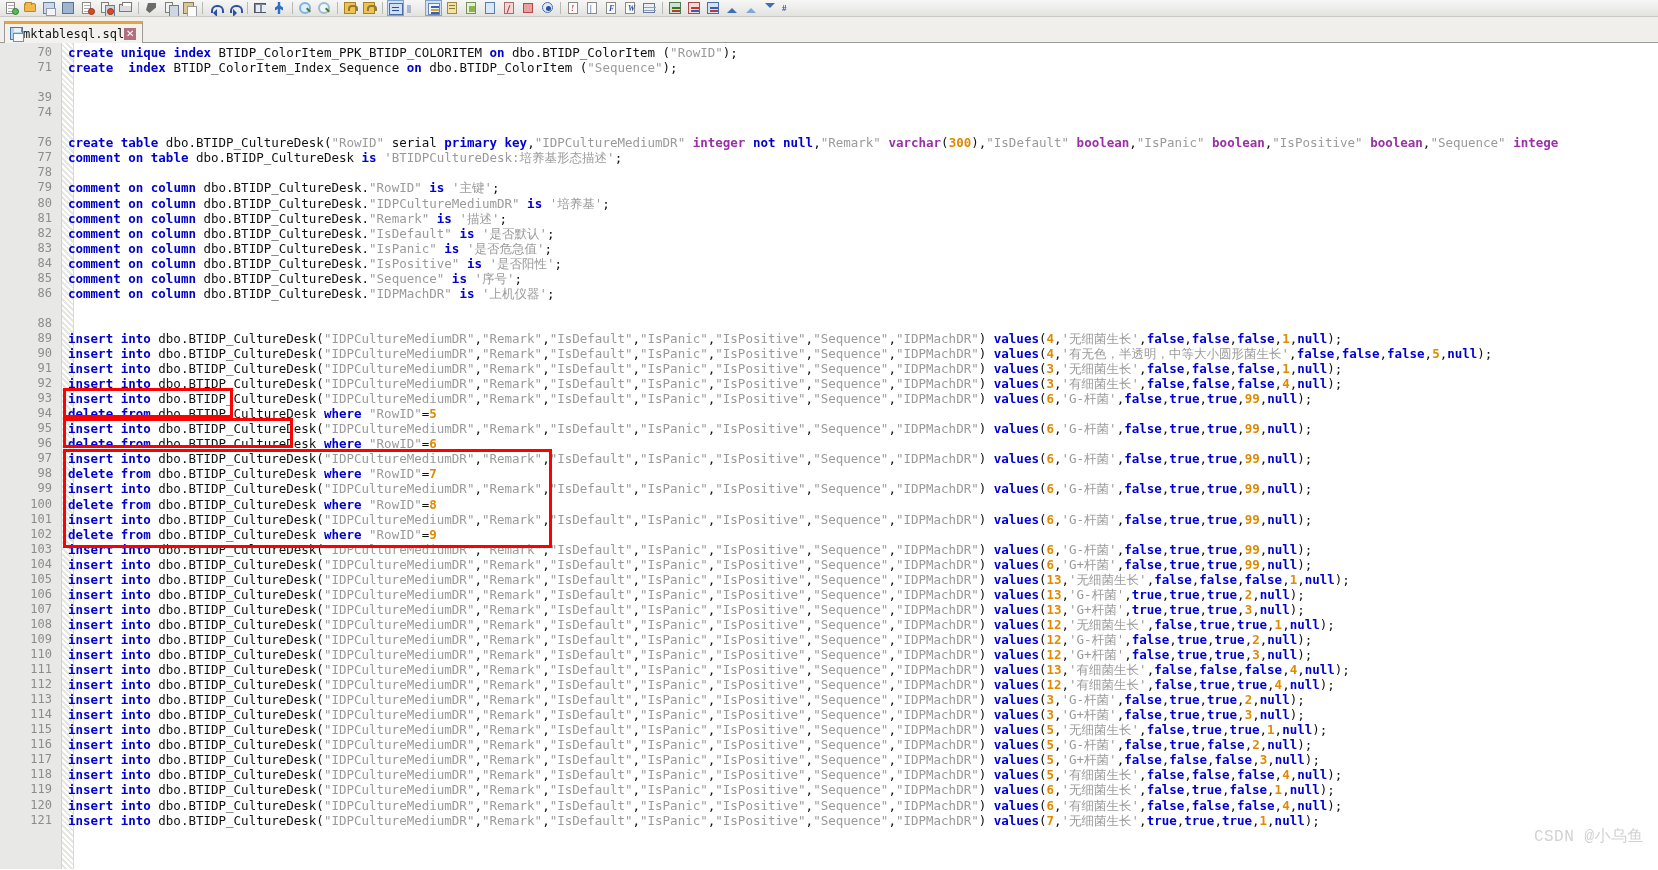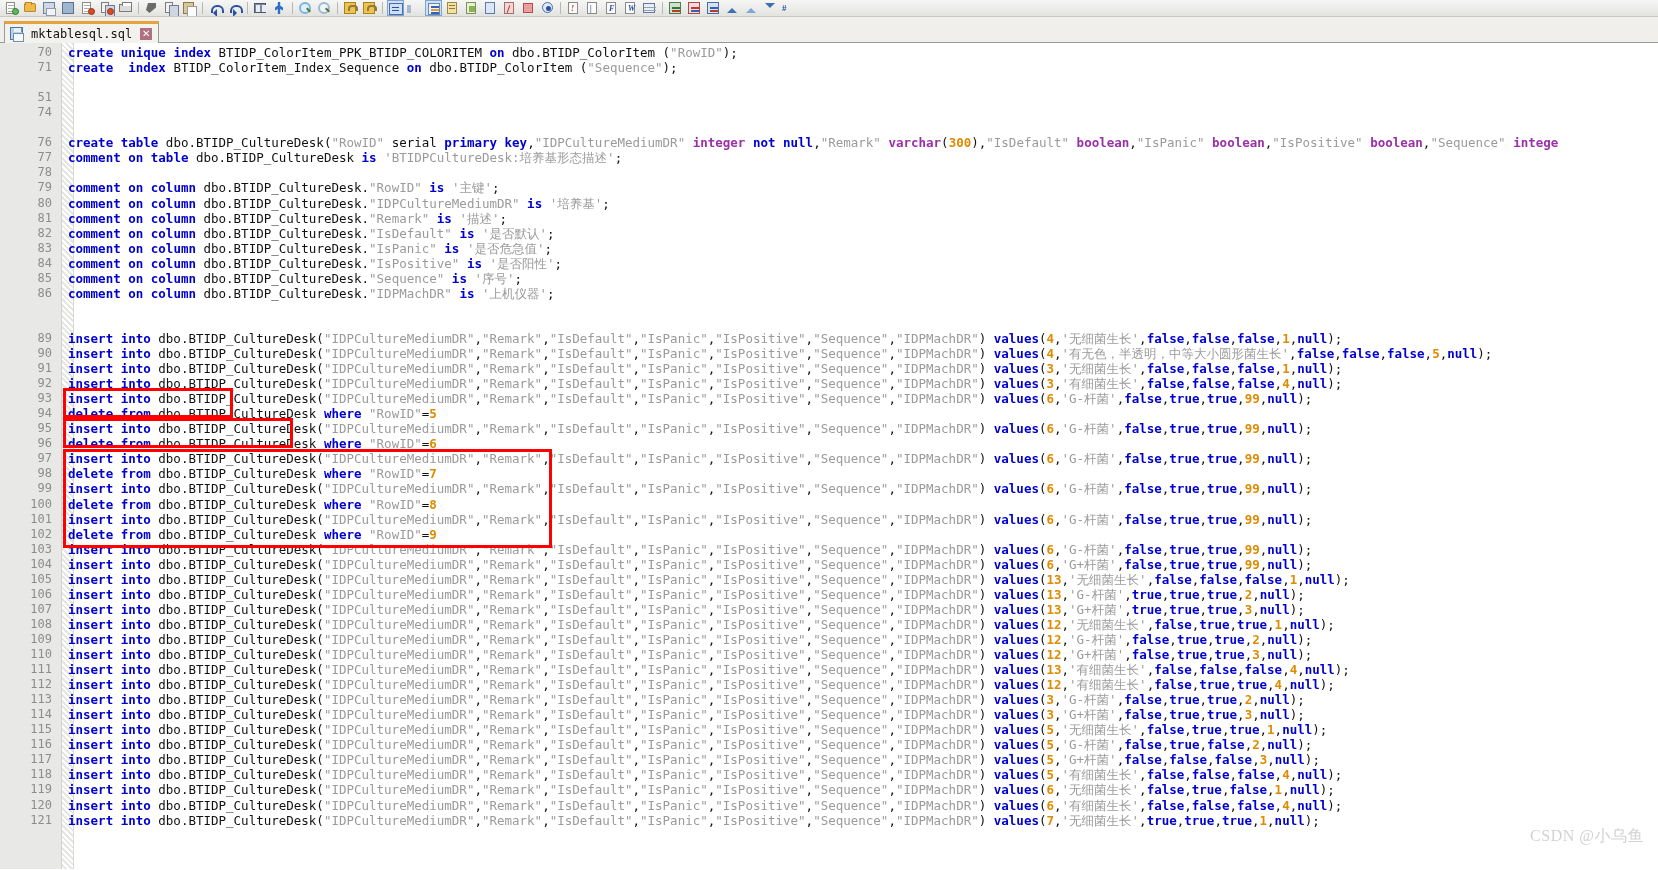--- a/index.html
+++ b/index.html
@@ -105,21 +105,21 @@
     border-bottom: 1px solid #9a9a96;
     display: flex;
     align-items: flex-end;
     padding-left: 4px;
     position: relative;
   }
   #tab {
     height: 22px;
     display: flex;
     align-items: center;
-    gap: 8px;
+    gap: 0;
     padding: 0 6px 0 5px;
     background: #f3f2ef;
     border: 1px solid #9a9a96;
     border-bottom: none;
     border-top: 3px solid #e8a33d;
     position: relative;
     top: 1px;
     font-family: "DejaVu Sans Mono", "Liberation Mono", monospace;
     font-size: 12px;
     color: #111;
@@ -197,21 +197,21 @@
     pointer-events: none;
   }
 
   
   #watermark {
     position: absolute;
     right: 14px;
     bottom: 22px;
     color: #d2d2d2;
     font-size: 16px;
-    font-family: Liberation Serif, serif;
+    font-family: Liberation Mono, monospace;
     letter-spacing: 0.5px;
   }
 </style>
 </head>
 <body>
 
 <div id="toolbar">
   <div class="tb-btn">
       <span class="ic ic-doc"></span>
       <span class="ic ic-red" style="background:#5cb85c;border-color:#2f7a2f;"></span>
@@ -357,33 +357,34 @@
     <span class="close-ic">✕</span>
   </div>
 </div>
 
 <div id="editor">
   <div id="gutter"></div>
   <div id="gutter-hatch"></div>
   <div id="code-area">
       <div class="row" style="position: absolute; top: 2px; left: 0px; right: 0px;"><span class="ln">70</span><span class="code"><span class="kw">create</span><span class="plain"> </span><span class="kw">unique</span><span class="plain"> </span><span class="kw">index</span><span class="plain"> BTIDP_ColorItem_PPK_BTIDP_COLORITEM </span><span class="kw">on</span><span class="plain"> dbo.BTIDP_ColorItem (</span><span class="str">"RowID"</span><span class="plain">);</span></span></div>
       <div class="row" style="position: absolute; top: 17.05px; left: 0px; right: 0px;"><span class="ln">71</span><span class="code"><span class="kw">create</span><span class="plain">  </span><span class="kw">index</span><span class="plain"> BTIDP_ColorItem_Index_Sequence </span><span class="kw">on</span><span class="plain"> dbo.BTIDP_ColorItem (</span><span class="str">"Sequence"</span><span class="plain">);</span></span></div>
-      <div class="row" style="position: absolute; top: 47.15px; left: 0px; right: 0px;"><span class="ln">51</span><span class="code"></span></div>
+      <div class="row" style="position: absolute; top: 47.15px; left: 0px; right: 0px;"><span class="ln">39</span><span class="code"></span></div>
       <div class="row" style="position: absolute; top: 62.2px; left: 0px; right: 8px;"><span class="ln">74</span><span class="code"></span></div>
       <div class="row" style="position: absolute; top: 92.3px; left: 0px; right: 0px;"><span class="ln">76</span><span class="code"><span class="kw">create</span><span class="plain"> </span><span class="kw">table</span><span class="plain"> dbo.BTIDP_CultureDesk(</span><span class="str">"RowID"</span><span class="plain"> serial </span><span class="kw">primary</span><span class="plain"> </span><span class="kw">key</span><span class="plain">,</span><span class="str">"IDPCultureMediumDR"</span><span class="plain"> </span><span class="type">integer</span><span class="plain"> </span><span class="kw">not</span><span class="plain"> </span><span class="kw">null</span><span class="plain">,</span><span class="str">"Remark"</span><span class="plain"> </span><span class="type">varchar</span><span class="plain">(</span><span class="num">300</span><span class="plain">),</span><span class="str">"IsDefault"</span><span class="plain"> </span><span class="type">boolean</span><span class="plain">,</span><span class="str">"IsPanic"</span><span class="plain"> </span><span class="type">boolean</span><span class="plain">,</span><span class="str">"IsPositive"</span><span class="plain"> </span><span class="type">boolean</span><span class="plain">,</span><span class="str">"Sequence"</span><span class="plain"> </span><span class="type">intege</span></span></div>
       <div class="row" style="position: absolute; top: 107.35px; left: 0px; right: 0px;"><span class="ln">77</span><span class="code"><span class="kw">comment</span><span class="plain"> </span><span class="kw">on</span><span class="plain"> </span><span class="kw">table</span><span class="plain"> dbo.BTIDP_CultureDesk </span><span class="kw">is</span><span class="plain"> </span><span class="cstr">'BTIDPCultureDesk:培养基形态描述'</span><span class="plain">;</span></span></div>
       <div class="row" style="position: absolute; top: 122.4px; left: 0px; right: 0px;"><span class="ln">78</span><span class="code"></span></div>
       <div class="row" style="position: absolute; top: 137.45px; left: 0px; right: 0px;"><span class="ln">79</span><span class="code"><span class="kw">comment</span><span class="plain"> </span><span class="kw">on</span><span class="plain"> </span><span class="kw">column</span><span class="plain"> dbo.BTIDP_CultureDesk.</span><span class="str">"RowID"</span><span class="plain"> </span><span class="kw">is</span><span class="plain"> </span><span class="cstr">'主键'</span><span class="plain">;</span></span></div>
       <div class="row" style="position: absolute; top: 152.5px; left: 0px; right: 0px;"><span class="ln">80</span><span class="code"><span class="kw">comment</span><span class="plain"> </span><span class="kw">on</span><span class="plain"> </span><span class="kw">column</span><span class="plain"> dbo.BTIDP_CultureDesk.</span><span class="str">"IDPCultureMediumDR"</span><span class="plain"> </span><span class="kw">is</span><span class="plain"> </span><span class="cstr">'培养基'</span><span class="plain">;</span></span></div>
       <div class="row" style="position: absolute; top: 167.55px; left: 0px; right: 0px;"><span class="ln">81</span><span class="code"><span class="kw">comment</span><span class="plain"> </span><span class="kw">on</span><span class="plain"> </span><span class="kw">column</span><span class="plain"> dbo.BTIDP_CultureDesk.</span><span class="str">"Remark"</span><span class="plain"> </span><span class="kw">is</span><span class="plain"> </span><span class="cstr">'描述'</span><span class="plain">;</span></span></div>
       <div class="row" style="position: absolute; top: 182.6px; left: 0px; right: 0px;"><span class="ln">82</span><span class="code"><span class="kw">comment</span><span class="plain"> </span><span class="kw">on</span><span class="plain"> </span><span class="kw">column</span><span class="plain"> dbo.BTIDP_CultureDesk.</span><span class="str">"IsDefault"</span><span class="plain"> </span><span class="kw">is</span><span class="plain"> </span><span class="cstr">'是否默认'</span><span class="plain">;</span></span></div>
       <div class="row" style="position: absolute; top: 197.65px; left: 0px; right: 0px;"><span class="ln">83</span><span class="code"><span class="kw">comment</span><span class="plain"> </span><span class="kw">on</span><span class="plain"> </span><span class="kw">column</span><span class="plain"> dbo.BTIDP_CultureDesk.</span><span class="str">"IsPanic"</span><span class="plain"> </span><span class="kw">is</span><span class="plain"> </span><span class="cstr">'是否危急值'</span><span class="plain">;</span></span></div>
       <div class="row" style="position: absolute; top: 212.7px; left: 0px; right: 0px;"><span class="ln">84</span><span class="code"><span class="kw">comment</span><span class="plain"> </span><span class="kw">on</span><span class="plain"> </span><span class="kw">column</span><span class="plain"> dbo.BTIDP_CultureDesk.</span><span class="str">"IsPositive"</span><span class="plain"> </span><span class="kw">is</span><span class="plain"> </span><span class="cstr">'是否阳性'</span><span class="plain">;</span></span></div>
       <div class="row" style="position: absolute; top: 227.75px; left: 0px; right: 0px;"><span class="ln">85</span><span class="code"><span class="kw">comment</span><span class="plain"> </span><span class="kw">on</span><span class="plain"> </span><span class="kw">column</span><span class="plain"> dbo.BTIDP_CultureDesk.</span><span class="str">"Sequence"</span><span class="plain"> </span><span class="kw">is</span><span class="plain"> </span><span class="cstr">'序号'</span><span class="plain">;</span></span></div>
       <div class="row" style="position: absolute; top: 242.8px; left: 0px; right: 0px;"><span class="ln">86</span><span class="code"><span class="kw">comment</span><span class="plain"> </span><span class="kw">on</span><span class="plain"> </span><span class="kw">column</span><span class="plain"> dbo.BTIDP_CultureDesk.</span><span class="str">"IDPMachDR"</span><span class="plain"> </span><span class="kw">is</span><span class="plain"> </span><span class="cstr">'上机仪器'</span><span class="plain">;</span></span></div>
+      <div class="row" style="position: absolute; top: 272.9px; left: 0px; right: 0px;"><span class="ln">88</span><span class="code"></span></div>
       <div class="row" style="position: absolute; top: 287.95px; left: 0px; right: 0px;"><span class="ln">89</span><span class="code"><span class="kw">insert</span><span class="plain"> </span><span class="kw">into</span><span class="plain"> dbo.BTIDP_CultureDesk(</span><span class="str">"IDPCultureMediumDR"</span><span class="plain">,</span><span class="str">"Remark"</span><span class="plain">,</span><span class="str">"IsDefault"</span><span class="plain">,</span><span class="str">"IsPanic"</span><span class="plain">,</span><span class="str">"IsPositive"</span><span class="plain">,</span><span class="str">"Sequence"</span><span class="plain">,</span><span class="str">"IDPMachDR"</span><span class="plain">) </span><span class="kw">values</span><span class="plain">(</span><span class="num">4</span><span class="plain">,</span><span class="cstr">'无细菌生长'</span><span class="plain">,</span><span class="bool">false</span><span class="plain">,</span><span class="bool">false</span><span class="plain">,</span><span class="bool">false</span><span class="plain">,</span><span class="num">1</span><span class="plain">,</span><span class="bool">null</span><span class="plain">);</span></span></div>
       <div class="row" style="position: absolute; top: 303px; left: 0px; right: 0px;"><span class="ln">90</span><span class="code"><span class="kw">insert</span><span class="plain"> </span><span class="kw">into</span><span class="plain"> dbo.BTIDP_CultureDesk(</span><span class="str">"IDPCultureMediumDR"</span><span class="plain">,</span><span class="str">"Remark"</span><span class="plain">,</span><span class="str">"IsDefault"</span><span class="plain">,</span><span class="str">"IsPanic"</span><span class="plain">,</span><span class="str">"IsPositive"</span><span class="plain">,</span><span class="str">"Sequence"</span><span class="plain">,</span><span class="str">"IDPMachDR"</span><span class="plain">) </span><span class="kw">values</span><span class="plain">(</span><span class="num">4</span><span class="plain">,</span><span class="cstr">'有无色，半透明，中等大小圆形菌生长'</span><span class="plain">,</span><span class="bool">false</span><span class="plain">,</span><span class="bool">false</span><span class="plain">,</span><span class="bool">false</span><span class="plain">,</span><span class="num">5</span><span class="plain">,</span><span class="bool">null</span><span class="plain">);</span></span></div>
       <div class="row" style="position: absolute; top: 318.05px; left: 0px; right: 0px;"><span class="ln">91</span><span class="code"><span class="kw">insert</span><span class="plain"> </span><span class="kw">into</span><span class="plain"> dbo.BTIDP_CultureDesk(</span><span class="str">"IDPCultureMediumDR"</span><span class="plain">,</span><span class="str">"Remark"</span><span class="plain">,</span><span class="str">"IsDefault"</span><span class="plain">,</span><span class="str">"IsPanic"</span><span class="plain">,</span><span class="str">"IsPositive"</span><span class="plain">,</span><span class="str">"Sequence"</span><span class="plain">,</span><span class="str">"IDPMachDR"</span><span class="plain">) </span><span class="kw">values</span><span class="plain">(</span><span class="num">3</span><span class="plain">,</span><span class="cstr">'无细菌生长'</span><span class="plain">,</span><span class="bool">false</span><span class="plain">,</span><span class="bool">false</span><span class="plain">,</span><span class="bool">false</span><span class="plain">,</span><span class="num">1</span><span class="plain">,</span><span class="bool">null</span><span class="plain">);</span></span></div>
       <div class="row" style="position: absolute; top: 333.1px; left: 0px; right: 0px;"><span class="ln">92</span><span class="code"><span class="kw">insert</span><span class="plain"> </span><span class="kw">into</span><span class="plain"> dbo.BTIDP_CultureDesk(</span><span class="str">"IDPCultureMediumDR"</span><span class="plain">,</span><span class="str">"Remark"</span><span class="plain">,</span><span class="str">"IsDefault"</span><span class="plain">,</span><span class="str">"IsPanic"</span><span class="plain">,</span><span class="str">"IsPositive"</span><span class="plain">,</span><span class="str">"Sequence"</span><span class="plain">,</span><span class="str">"IDPMachDR"</span><span class="plain">) </span><span class="kw">values</span><span class="plain">(</span><span class="num">3</span><span class="plain">,</span><span class="cstr">'有细菌生长'</span><span class="plain">,</span><span class="bool">false</span><span class="plain">,</span><span class="bool">false</span><span class="plain">,</span><span class="bool">false</span><span class="plain">,</span><span class="num">4</span><span class="plain">,</span><span class="bool">null</span><span class="plain">);</span></span></div>
       <div class="row" style="position: absolute; top: 348.15px; left: 0px; right: 0px;"><span class="ln">93</span><span class="code"><span class="kw">insert</span><span class="plain"> </span><span class="kw">into</span><span class="plain"> dbo.BTIDP_CultureDesk(</span><span class="str">"IDPCultureMediumDR"</span><span class="plain">,</span><span class="str">"Remark"</span><span class="plain">,</span><span class="str">"IsDefault"</span><span class="plain">,</span><span class="str">"IsPanic"</span><span class="plain">,</span><span class="str">"IsPositive"</span><span class="plain">,</span><span class="str">"Sequence"</span><span class="plain">,</span><span class="str">"IDPMachDR"</span><span class="plain">) </span><span class="kw">values</span><span class="plain">(</span><span class="num">6</span><span class="plain">,</span><span class="cstr">'G-杆菌'</span><span class="plain">,</span><span class="bool">false</span><span class="plain">,</span><span class="bool">true</span><span class="plain">,</span><span class="bool">true</span><span class="plain">,</span><span class="num">99</span><span class="plain">,</span><span class="bool">null</span><span class="plain">);</span></span></div>
       <div class="row" style="position: absolute; top: 363.2px; left: 0px; right: 0px;"><span class="ln">94</span><span class="code"><span class="kw">delete</span><span class="plain"> </span><span class="kw">from</span><span class="plain"> dbo.BTIDP_CultureDesk </span><span class="kw">where</span><span class="plain"> </span><span class="str">"RowID"</span><span class="plain">=</span><span class="num">5</span></span></div>
       <div class="row" style="position: absolute; top: 378.25px; left: 0px; right: 0px;"><span class="ln">95</span><span class="code"><span class="kw">insert</span><span class="plain"> </span><span class="kw">into</span><span class="plain"> dbo.BTIDP_CultureDesk(</span><span class="str">"IDPCultureMediumDR"</span><span class="plain">,</span><span class="str">"Remark"</span><span class="plain">,</span><span class="str">"IsDefault"</span><span class="plain">,</span><span class="str">"IsPanic"</span><span class="plain">,</span><span class="str">"IsPositive"</span><span class="plain">,</span><span class="str">"Sequence"</span><span class="plain">,</span><span class="str">"IDPMachDR"</span><span class="plain">) </span><span class="kw">values</span><span class="plain">(</span><span class="num">6</span><span class="plain">,</span><span class="cstr">'G-杆菌'</span><span class="plain">,</span><span class="bool">false</span><span class="plain">,</span><span class="bool">true</span><span class="plain">,</span><span class="bool">true</span><span class="plain">,</span><span class="num">99</span><span class="plain">,</span><span class="bool">null</span><span class="plain">);</span></span></div>
       <div class="row" style="position: absolute; top: 393.3px; left: 0px; right: 0px;"><span class="ln">96</span><span class="code"><span class="kw">delete</span><span class="plain"> </span><span class="kw">from</span><span class="plain"> dbo.BTIDP_CultureDesk </span><span class="kw">where</span><span class="plain"> </span><span class="str">"RowID"</span><span class="plain">=</span><span class="num">6</span></span></div>
       <div class="row" style="position: absolute; top: 408.35px; left: 0px; right: 0px;"><span class="ln">97</span><span class="code"><span class="kw">insert</span><span class="plain"> </span><span class="kw">into</span><span class="plain"> dbo.BTIDP_CultureDesk(</span><span class="str">"IDPCultureMediumDR"</span><span class="plain">,</span><span class="str">"Remark"</span><span class="plain">,</span><span class="str">"IsDefault"</span><span class="plain">,</span><span class="str">"IsPanic"</span><span class="plain">,</span><span class="str">"IsPositive"</span><span class="plain">,</span><span class="str">"Sequence"</span><span class="plain">,</span><span class="str">"IDPMachDR"</span><span class="plain">) </span><span class="kw">values</span><span class="plain">(</span><span class="num">6</span><span class="plain">,</span><span class="cstr">'G-杆菌'</span><span class="plain">,</span><span class="bool">false</span><span class="plain">,</span><span class="bool">true</span><span class="plain">,</span><span class="bool">true</span><span class="plain">,</span><span class="num">99</span><span class="plain">,</span><span class="bool">null</span><span class="plain">);</span></span></div>
       <div class="row" style="position: absolute; top: 423.4px; left: 0px; right: 0px;"><span class="ln">98</span><span class="code"><span class="kw">delete</span><span class="plain"> </span><span class="kw">from</span><span class="plain"> dbo.BTIDP_CultureDesk </span><span class="kw">where</span><span class="plain"> </span><span class="str">"RowID"</span><span class="plain">=</span><span class="num">7</span></span></div>

